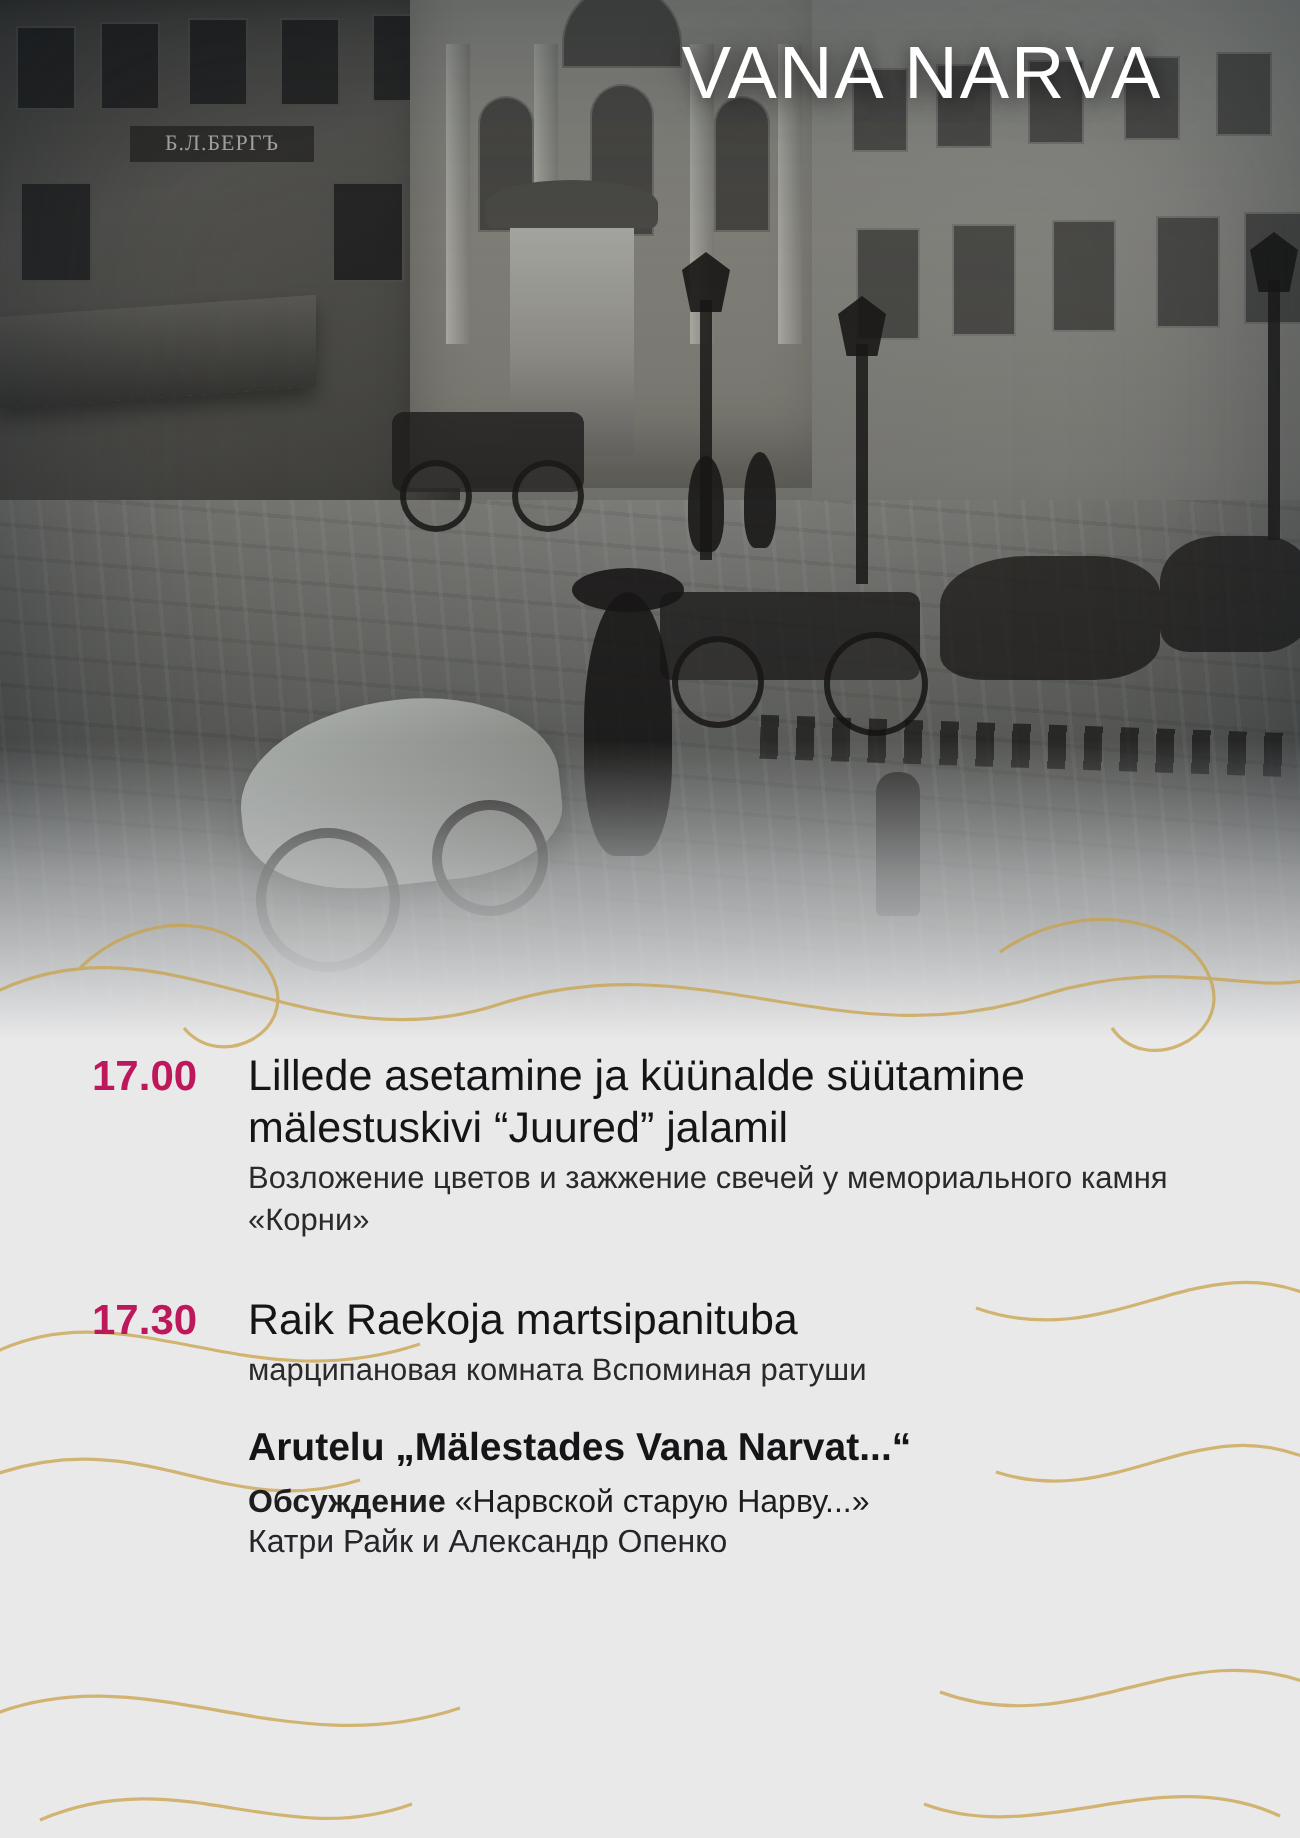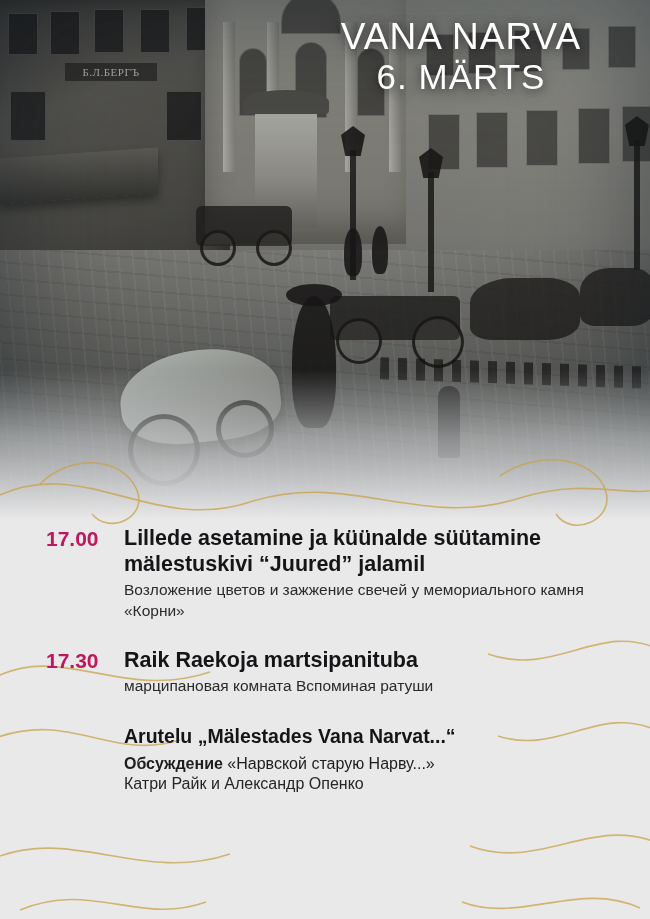--- a/index.html
+++ b/index.html
@@ -254,31 +254,31 @@
     width: 78px;
     flex: 0 0 78px;
     font-size: 21px;
     font-weight: bold;
     color: #be185d;
     padding-top: 2px;
   }
   .entry { flex: 1; }
   .et-main {
     font-size: 21.5px;
-    font-weight: bold;
+    font-weight: normal;
     color: #151517;
     line-height: 1.22;
   }
   .et-sub {
     font-size: 15.5px;
     color: #2a2a2c;
     line-height: 1.3;
     margin-top: 3px;
   }
-  .sub-block { margin-top: 28px; }
+  .sub-block { margin-top: 16px; }
   .sub-main {
     font-size: 19.5px;
     font-weight: bold;
     color: #151517;
     line-height: 1.28;
   }
   .sub-ru-bold {
     font-size: 16px;
     font-weight: bold;
     color: #1d1d1f;
@@ -369,21 +369,20 @@
     <div class="post" style="left:438px;top:386px;"></div>
     <div class="chain"></div>
 
     <div class="photo-tint"></div>
     <div class="vignette"></div>
     <div class="photo-fade"></div>
   </div>
 
   <div class="title-block">
     <div class="title-1">VANA NARVA</div>
-    <div class="title-3">6. MÄRTS</div>
   </div>
 
   <svg class="swirls" viewBox="0 0 650 479">
     <g fill="none" stroke="#c9a24a" stroke-width="1.6" opacity="0.75">
       <path d="M-10,60 C80,10 150,95 250,62 C350,30 420,90 520,58 C590,36 630,60 660,48"></path>
       <path d="M40,44 C70,14 120,16 136,48 C150,76 110,96 92,74"></path>
       <path d="M500,36 C540,8 596,18 606,52 C614,80 572,98 556,74"></path>
       <path d="M-10,240 C60,200 120,262 210,232"></path>
       <path d="M-10,300 C70,268 110,322 180,300"></path>
       <path d="M660,210 C600,180 556,238 488,214"></path>

